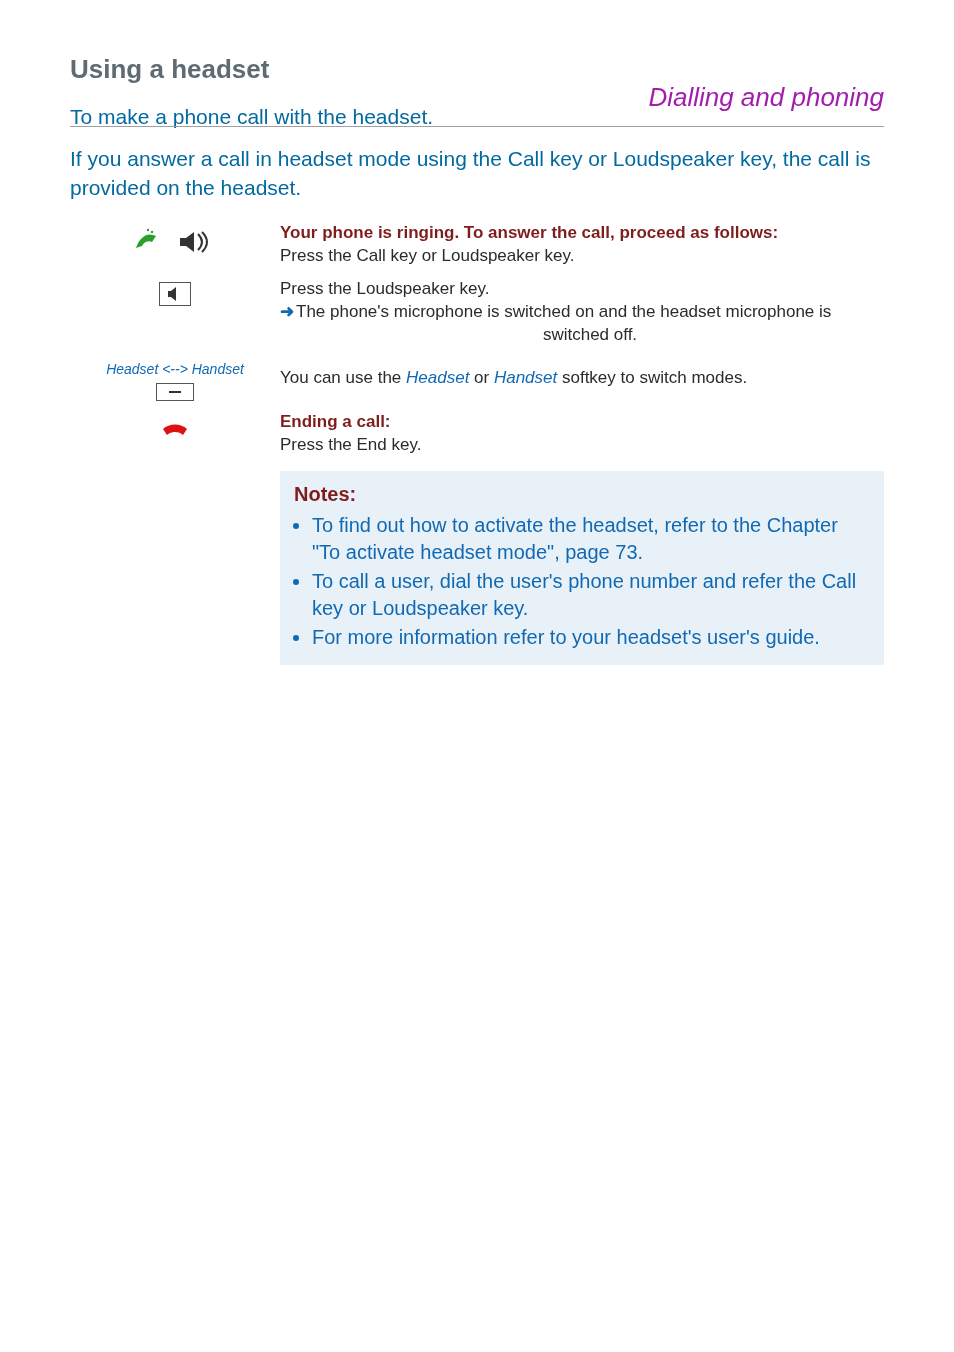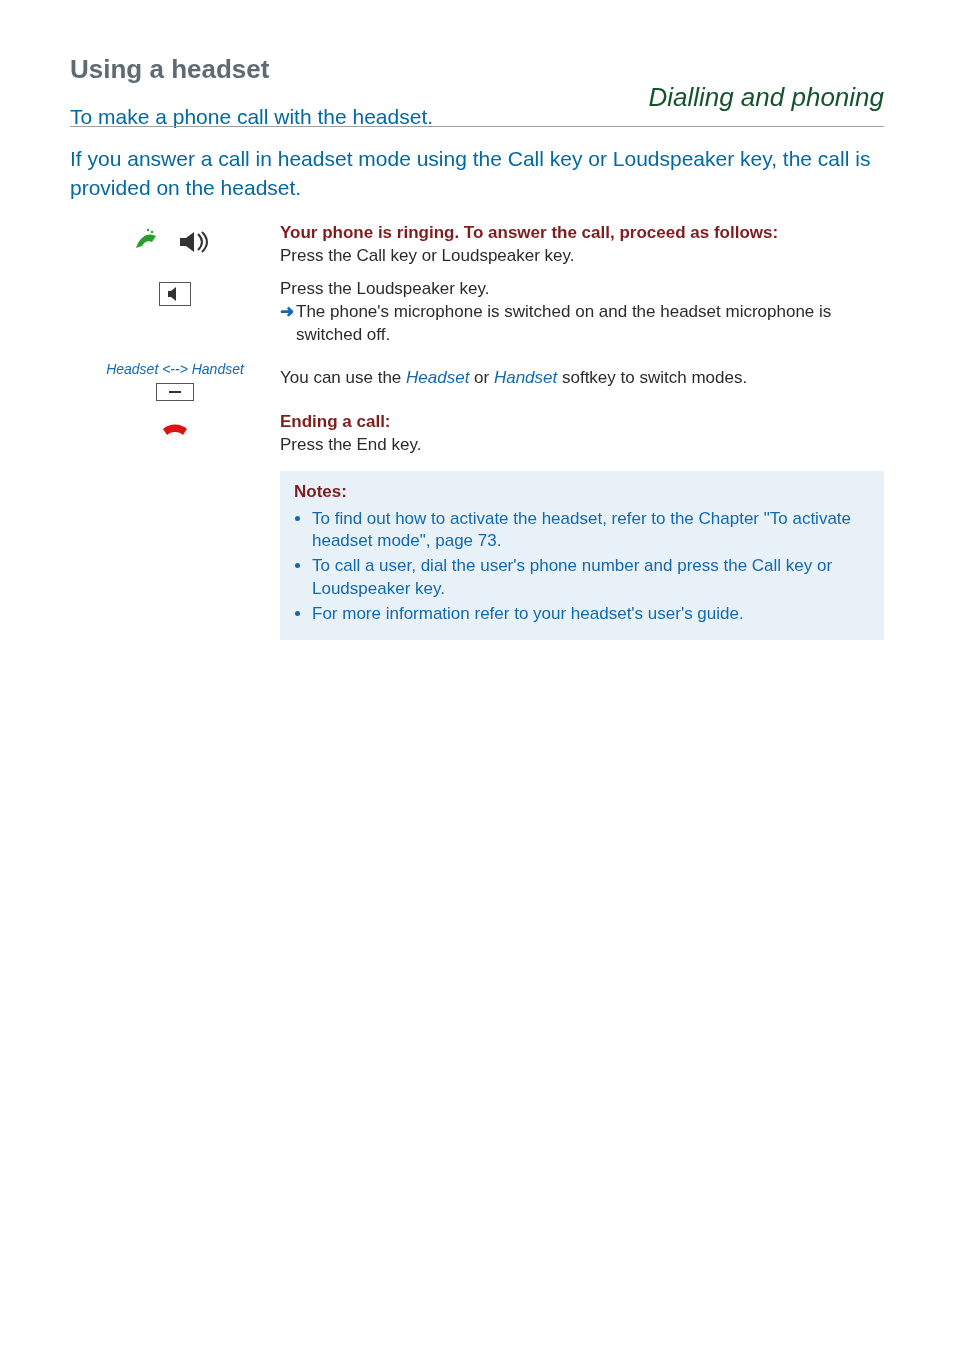--- a/index.html
+++ b/index.html
@@ -24,21 +24,21 @@
     left: 70px;
     right: 70px;
     border-top: 1px solid #9ea0a2;
   }
   .running-head {
     position: absolute;
     top: 28px;
     right: 70px;
     font-style: italic;
     font-size: 26px;
-    color: #14532d;
+    color: #a21caf;
   }
   .section-title {
     margin-top: 54px;
     font-size: 26px;
     font-weight: 600;
     color: #5f6b73;
     margin-bottom: 18px;
   }
   .body-text {
     font-size: 21px;
@@ -78,20 +78,21 @@
     font-style: normal;
   }
   .arrow {
     color: #1169b3;
     font-weight: bold;
     display: inline-block;
     width: 16px;
   }
   .indent-after-arrow {
     padding-left: 16px;
+    text-align: center;
   }
   .icon-box {
     display: inline-block;
     border: 1px solid #555;
     padding: 4px 8px;
     font-size: 14px;
     line-height: 1;
     vertical-align: middle;
   }
   .softkey-box {
@@ -117,21 +118,21 @@
     color: #1169b3;
     font-style: italic;
     font-size: 14px;
     display: block;
     margin-bottom: 2px;
   }
   .notes-box {
     background: #e8f1f7;
     padding: 10px 14px 12px 14px;
     margin-top: 4px;
-    font-size: 17px;
+    font-size: 20px;
     line-height: 1.35;
   }
   .notes-box ul {
     margin: 4px 0 0 0;
     padding-left: 18px;
   }
   .notes-box li {
     color: #1169b3;
     margin-bottom: 2px;
   }
@@ -219,21 +220,21 @@
 
     <div class="row">
       <div class="col-left"></div>
       <div class="col-right">
         <div class="notes-box">
           <span class="blue-bold">Notes:</span>
           <ul>
             <li>
               <span>To find out how to activate the headset, refer to the Chapter </span><span class="non-italic-blue">"To activate headset mode"</span><span>, page </span><span>73</span><span>.</span>
             </li>
-            <li>To call a user, dial the user's phone number and press the Call key or Loudspeaker key.</li>
+            <li>To call a user, dial the user's phone number and refer the Call key or Loudspeaker key.</li>
             <li>For more information refer to your headset's user's guide.</li>
           </ul>
         </div>
       </div>
     </div>
 
   </div>
 
 </div>
 

